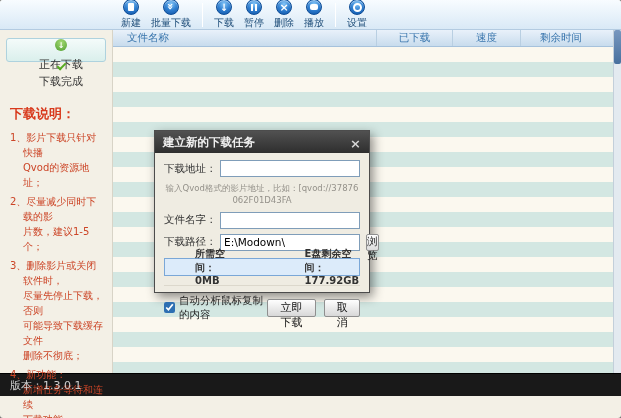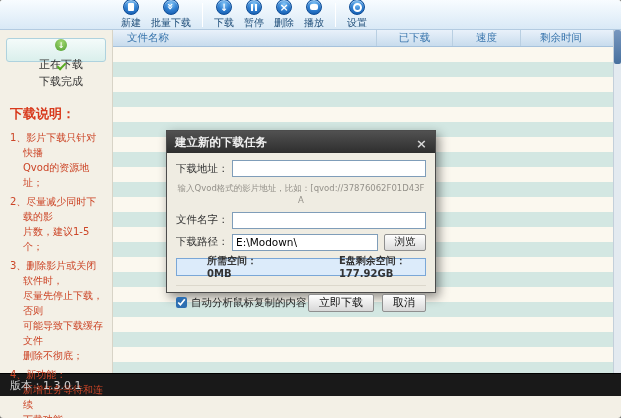--- a/index.html
+++ b/index.html
@@ -57,21 +57,21 @@
   .th-name { flex:1; justify-content:flex-start; padding-left:14px; }
   .th-size { width:88px; } .th-done { width:76px; } .th-speed { width:68px; } .th-left { width:80px; border-right:none; }
   .tbody { flex:1; background:repeating-linear-gradient(to bottom,#fbf8ef 0 15px,#d3e7e2 15px 30px); }
   .vscroll { position:absolute; right:0; top:0; bottom:0; width:8px; background:#e3eaf0; border-left:1px solid #c3cfda; }
   .vthumb { position:absolute; top:0; left:0; right:0; height:34px; background:linear-gradient(#7897bf,#47709e); border-radius:2px; }
 
   
   .statusbar { height:23px; background:#191919; border-top:1px solid #000; color:#cfcfcf; font-size:11px; display:flex; align-items:center; padding-left:10px; }
 
   
-  .dialog { position:absolute; left:166px; top:130px; width:270px; height:163px; background:#efece2; border:1px solid #4c4c4c; box-shadow:3px 4px 10px rgba(0,0,0,.45); z-index:10; }
+  .dialog { position:absolute; left:154px; top:130px; width:216px; height:163px; background:#efece2; border:1px solid #4c4c4c; box-shadow:3px 4px 10px rgba(0,0,0,.45); z-index:10; }
   .dlg-head { height:22px; background:linear-gradient(#515151,#2e2e2e); display:flex; align-items:center; padding:0 8px; }
   .dlg-title { color:#f0f0f0; font-size:11.5px; font-weight:bold; }
   .dlg-close { margin-left:auto; color:#d5d5d5; cursor:default; }
   .dlg-close::before { content:"×"; font-size:13px; font-weight:bold; }
   .dlg-body { padding:7px 9px 0 9px; }
   .frow { display:flex; align-items:center; margin-bottom:5px; }
   .flabel { font-size:10.5px; color:#333; width:56px; flex:0 0 auto; }
   .tinput { flex:1; height:17px; border:1px solid #7f9db9; background:#fff; font-size:10.5px; padding:0 3px; font-family:"DejaVu Sans",sans-serif; }
   .hint { text-align:center; font-size:8.5px; color:#94918a; line-height:1.45; margin:0 0 5px 0; word-break:break-all; }
   .path-input { flex:1; }

